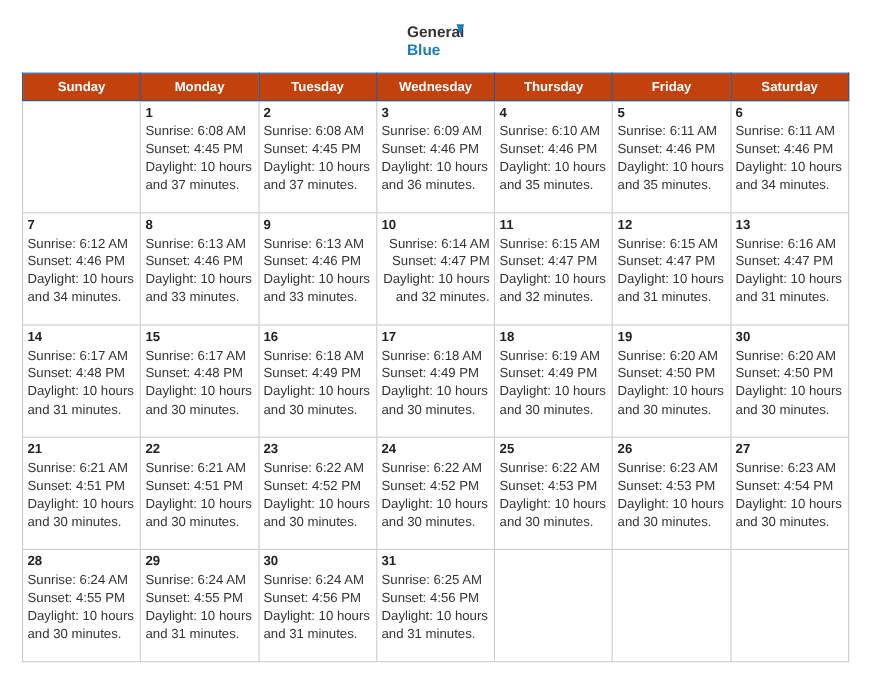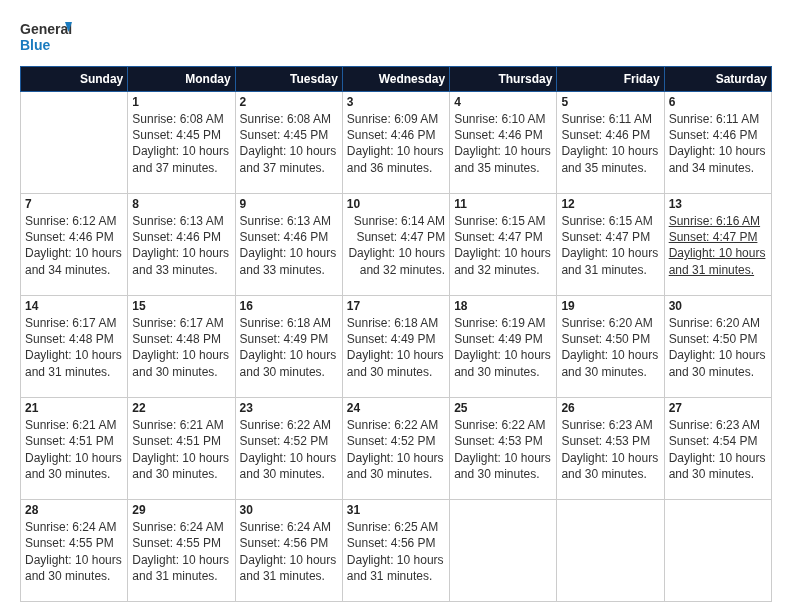--- a/index.html
+++ b/index.html
@@ -12,21 +12,21 @@
     }
     .page {
       width: 792px;
       height: 612px;
       padding: 18px 20px 10px 20px;
       display: flex;
       flex-direction: column;
     }
     .header {
       display: flex;
-      justify-content: flex-start;
+      justify-content: center;
       align-items: flex-start;
       margin-bottom: 10px;
     }
     .logo {
       display: flex;
       align-items: center;
       gap: 4px;
     }
     .title-block {
       text-align: right;
@@ -42,26 +42,26 @@
       color: #444;
     }
     .calendar {
       flex: 1;
       border: 1px solid #ccc;
       border-collapse: collapse;
       width: 100%;
       table-layout: fixed;
     }
     .calendar th {
-      background-color: #0f172a;
+      background-color: #c2410c;
       color: #fff;
       font-size: 12px;
       font-weight: bold;
       padding: 5px 4px;
-      text-align: right;
+      text-align: center;
       border: 1px solid #1e5a9c;
     }
     .calendar td {
       vertical-align: top;
       border: 1px solid #ccc;
       padding: 3px 4px;
       font-size: 9.2px;
       color: #333;
       height: 88px;
     }
@@ -199,21 +199,21 @@
           </td>
           <td>
             <span class="day-num">12</span>
             <div class="day-info" style="white-space: pre-line;">Sunrise: 6:15 AM
 Sunset: 4:47 PM
 Daylight: 10 hours
 and 31 minutes.</div>
           </td>
           <td>
             <span class="day-num">13</span>
-            <div class="day-info" style="white-space: pre-line; text-decoration: underline;">Sunrise: 6:16 AM
+            <div class="day-info" style="white-space: pre-line;">Sunrise: 6:16 AM
 Sunset: 4:47 PM
 Daylight: 10 hours
 and 31 minutes.</div>
           </td>
         </tr>
         <tr>
           <td>
             <span class="day-num">14</span>
             <div class="day-info" style="white-space: pre-line;">Sunrise: 6:17 AM
 Sunset: 4:48 PM

